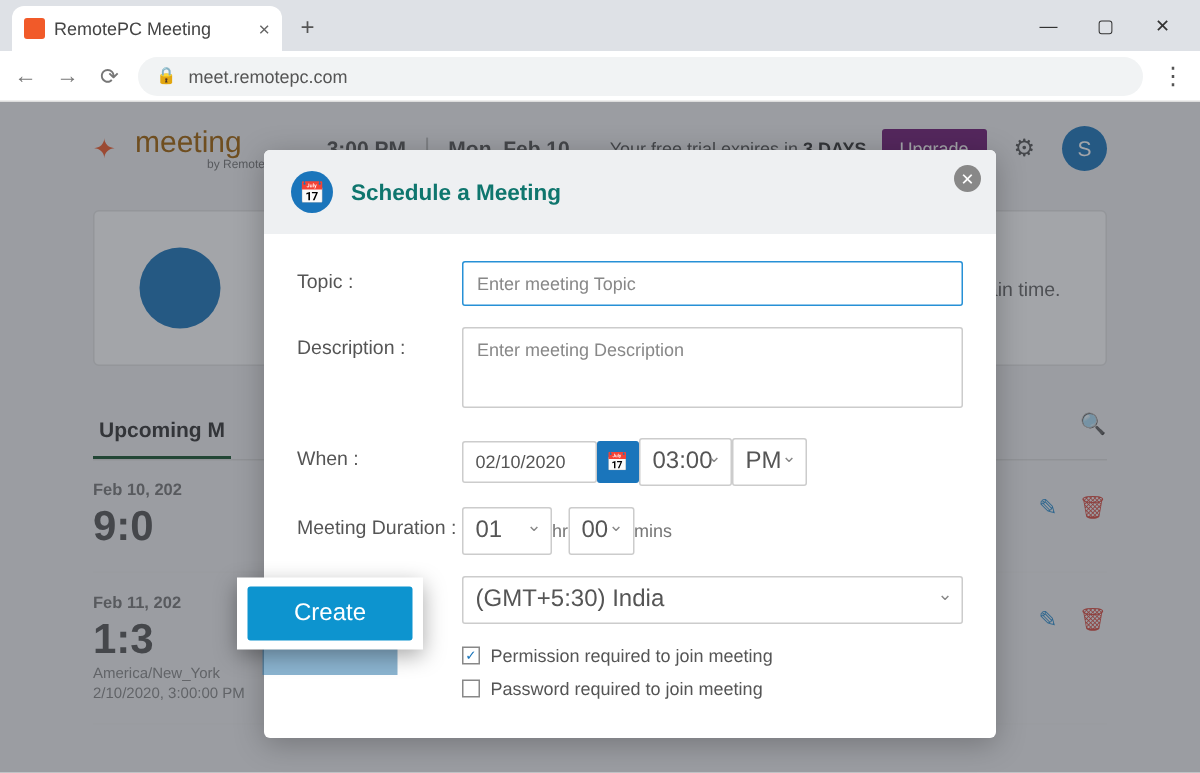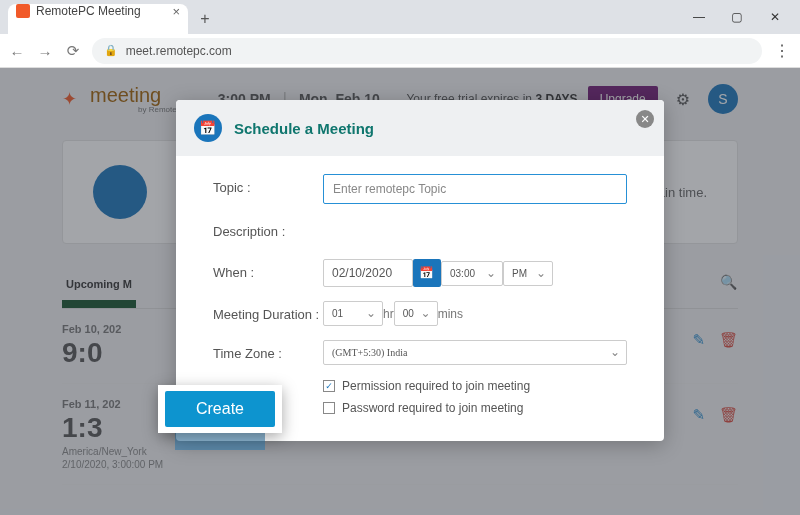--- a/index.html
+++ b/index.html
@@ -1,20 +1,20 @@
 <!DOCTYPE html>
 <html><head>
 <meta charset="utf-8">
 <style>
 * { box-sizing: border-box; margin: 0; padding: 0; font-family: Arial, sans-serif; }
 body { width: 800px; height: 515px; overflow: hidden; background: #fff; position: relative; }
 
 
 .browser-top { height: 34px; background: #dee1e6; display: flex; align-items: flex-end; }
-.tab { background: #fff; height: 30px; width: 180px; margin-left: 8px; border-radius: 8px 8px 0 0; display: flex; padding: 0 8px; font-size: 12px; color: #444; }
+.tab { background: #fff; height: 30px; width: 180px; margin-left: 8px; border-radius: 8px 8px 0 0; display: flex; align-items: center; padding: 0 8px; font-size: 12px; color: #444; }
 .tab-icon { width: 14px; height: 14px; background: #f15a29; border-radius: 2px; margin-right: 6px; flex-shrink: 0; }
 .tab-close { margin-left: auto; color: #666; font-size: 13px; }
 .newtab { width: 22px; height: 22px; margin: 0 6px 4px 6px; display: flex; align-items: center; justify-content: center; color: #555; font-size: 16px; }
 .win-controls { margin-left: auto; display: flex; margin-bottom: 6px; margin-right: 6px; }
 .win-btn { width: 38px; height: 22px; display: flex; align-items: center; justify-content: center; font-size: 12px; color: #333; }
 
 .addr-bar { height: 34px; background: #fff; border-bottom: 1px solid #ddd; display: flex; align-items: center; padding: 0 8px; gap: 10px; }
 .nav-icon { color: #777; font-size: 15px; width: 18px; text-align: center; }
 .url-box { flex: 1; background: #f1f3f4; border-radius: 14px; height: 26px; display: flex; align-items: center; padding: 0 12px; font-size: 12px; color: #555; gap: 8px; }
 .lock { color: #666; font-size: 11px; }
@@ -33,52 +33,52 @@
 .trial b { color: #333; }
 .upgrade { background: #701a75; color: #fff; font-size: 12px; padding: 6px 12px; margin-left: 10px; border-radius: 2px; }
 .gear { margin-left: 18px; color: #555; font-size: 16px; }
 .avatar { width: 30px; height: 30px; background: #1a75bb; color: #fff; border-radius: 50%; display: flex; align-items: center; justify-content: center; margin-left: 18px; font-size: 14px; }
 
 .card { background: #fff; border: 1px solid #e3e3e3; border-radius: 4px; margin-top: 24px; padding: 24px 30px; display: flex; align-items: center; gap: 22px; }
 .profile-icon { width: 54px; height: 54px; background: #1a75bb; border-radius: 50%; }
 .card-text { color: #666; font-size: 13px; }
 
 .tabs { display: flex; border-bottom: 1px solid #ddd; margin-top: 24px; position: relative; }
-.tab-item { padding: 10px 4px; font-size: 11px; color: #333; font-weight: bold; border-bottom: 8px solid #14532d; }
+.tab-item { padding: 10px 4px; font-size: 14px; color: #333; font-weight: bold; border-bottom: 2px solid #14532d; }
 .tab-search { position: absolute; right: 0; top: 6px; font-size: 14px; color: #666; }
 
 .meeting-row { padding: 14px 0; border-bottom: 1px solid #eee; position: relative; }
 .m-date { font-size: 11px; color: #777; font-weight: bold; }
 .m-time { font-size: 28px; color: #555; font-weight: bold; margin-top: 2px; }
 .m-tz { font-size: 10px; color: #888; margin-top: 2px; }
 .m-actions { position: absolute; right: 0; top: 22px; display: flex; gap: 14px; font-size: 15px; }
 .edit { color: #2b8dce; }
 .del { color: #d94a3f; }
 .avail { position: absolute; left: 200px; top: 32px; font-size: 11px; color: #888; }
 
 
 .overlay { position: absolute; inset: 0; background: rgba(50,55,65,0.45); }
 .modal { position: absolute; left: 176px; top: 100px; width: 488px; background: #fff; border-radius: 4px; box-shadow: 0 4px 20px rgba(0,0,0,0.25); }
 .modal-hd { background: #eef0f2; padding: 14px 18px; display: flex; align-items: center; gap: 12px; border-radius: 4px 4px 0 0; position: relative; }
 .cal-badge { width: 28px; height: 28px; background: #1a75bb; border-radius: 50%; display: flex; align-items: center; justify-content: center; color: #fff; font-size: 14px; }
 .modal-title { font-size: 15px; color: #0f766e; font-weight: bold; }
 .modal-close { position: absolute; right: 10px; top: 10px; width: 18px; height: 18px; background: #888; color: #fff; border-radius: 50%; font-size: 11px; display: flex; align-items: center; justify-content: center; }
 
-.modal-body { padding: 18px 37px; }
+.modal-body { padding: 18px 22px; }
 .form-row { display: flex; margin-bottom: 14px; align-items: flex-start; }
 .form-label { width: 110px; font-size: 13px; color: #555; padding-top: 6px; }
 .form-field { flex: 1; }
 .txt-input { width: 100%; border: 1px solid #2690d6; padding: 7px 9px; font-size: 12px; color: #888; border-radius: 2px; }
 .txt-area { width: 100%; border: 1px solid #ccc; padding: 7px 9px; font-size: 12px; color: #888; height: 54px; border-radius: 2px; }
 .inline { display: flex; gap: 0; align-items: center; }
 .date-input { width: 90px; border: 1px solid #ccc; padding: 6px 8px; font-size: 12px; color: #555; border-radius: 2px; }
 .cal-btn { width: 28px; height: 28px; background: #1a75bb; border-radius: 2px; display: flex; align-items: center; justify-content: center; color: #fff; font-size: 12px; }
-.sel { border: 1px solid #ccc; padding: 6px 24px 6px 8px; font-size: 10px; color: #555; border-radius: 2px; position: relative; background: #fff; }
+.sel { border: 1px solid #ccc; padding: 6px 24px 6px 8px; font-size: 16px; color: #555; border-radius: 2px; position: relative; background: #fff; }
 .sel::after { content: '⌄'; position: absolute; right: 6px; top: 4px; color: #888; font-size: 12px; }
-.sel.wide { flex: 1; font-family: Liberation Serif, serif; }
+.sel.wide { flex: 1; }
 .dur-lbl { font-size: 12px; color: #777; }
 .chk-row { display: flex; align-items: center; gap: 7px; margin-bottom: 8px; font-size: 12px; color: #555; margin-left: 110px; }
 .chk { width: 12px; height: 12px; border: 1px solid #888; display: inline-flex; align-items: center; justify-content: center; font-size: 9px; color: #1a75bb; }
 
 
 .create-callout { position: absolute; left: 158px; top: 385px; width: 124px; height: 48px; background: #fff; box-shadow: 0 4px 14px rgba(0,0,0,0.35); display: flex; align-items: center; justify-content: center; }
 .create-btn { width: 110px; height: 36px; background: #0d94cf; color: #fff; font-size: 16px; display: flex; align-items: center; justify-content: center; border-radius: 2px; }
 .highlight-box { position: absolute; left: 175px; top: 430px; width: 90px; height: 20px; background: rgba(44,118,170,0.55); }
 </style>
 </head>
@@ -165,26 +165,29 @@
   <div class="modal-hd">
     <span class="cal-badge">📅</span>
     <span class="modal-title">Schedule a Meeting</span>
     <span class="modal-close">✕</span>
   </div>
   <div class="modal-body">
 
     <div class="form-row">
       <div class="form-label">Topic :</div>
       <div class="form-field">
-          <div class="txt-input">Enter remotepc Topic</div>
+          <div class="txt-input">Enter meeting Topic</div>
         </div>
     </div>
 
     <div class="form-row">
       <div class="form-label">Description :</div>
+      <div class="form-field">
+          <div class="txt-area">Enter meeting Description</div>
+        </div>
     </div>
 
     <div class="form-row" style="margin-top:20px">
       <div class="form-label">When :</div>
       <div class="form-field inline">
         <div class="date-input">02/10/2020</div>
         <div class="cal-btn">📅</div>
         <div class="sel" style="width:62px">03:00</div>
         <div class="sel" style="width:50px">PM</div>
       </div>

